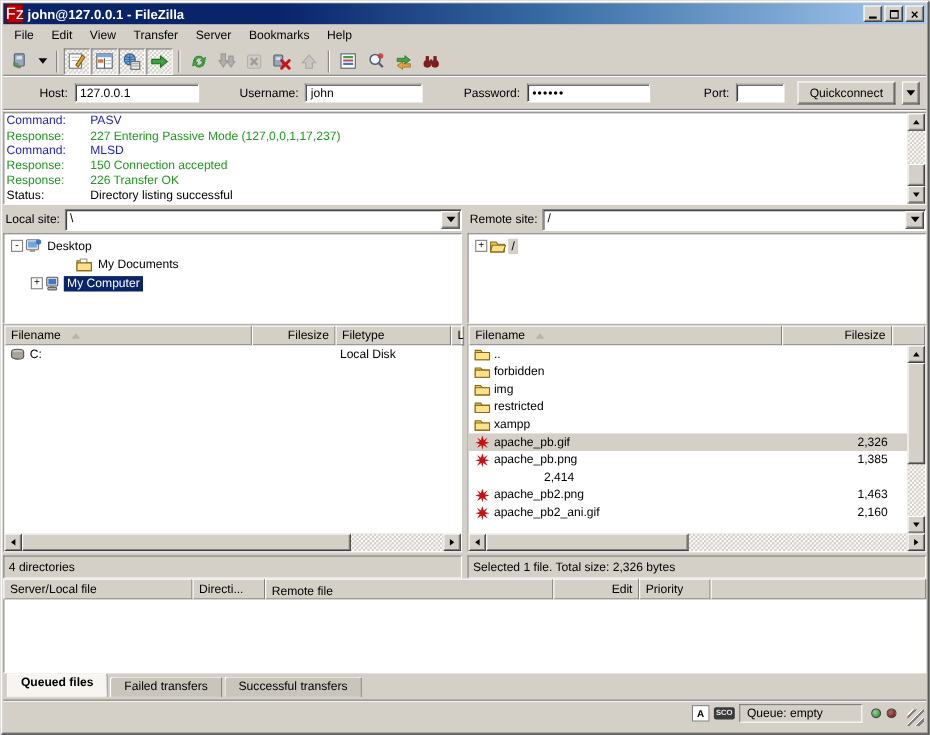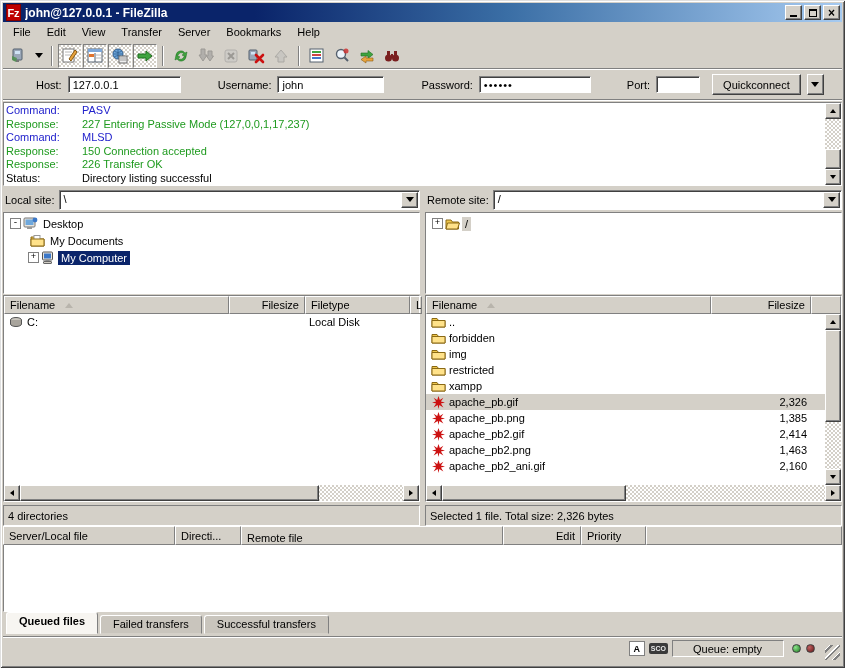--- a/index.html
+++ b/index.html
@@ -22,22 +22,22 @@
   .checker {
     background-color:#D4D0C8;
     background-image:
       linear-gradient(45deg,#fff 25%,transparent 25%,transparent 75%,#fff 75%),
       linear-gradient(45deg,#fff 25%,transparent 25%,transparent 75%,#fff 75%);
     background-size:4px 4px; background-position:0 0,2px 2px;
   }
   
   .titlebar { height:19px; flex:none; display:flex; align-items:center; gap:4px; padding:0 2px 0 3px;
     background: linear-gradient(90deg,#0A246A 0%,#0A246A 30%,#3A6EA5 60%,#A6CAF0 100%); }
-  .fzlogo { width:15px; height:17px; background:#BF0000; color:#fff; font-weight:bold;
-    font-size:11px; display:flex; align-items:center; justify-content:center; flex:none;
+  .fzlogo { width:15px; height:17px; background:#BF0000; color:#fff; font-weight:normal;
+    font-size:15px; display:flex; align-items:center; justify-content:center; flex:none;
     border:1px solid #800000; }
   .title-text { color:#fff; font-weight:bold; font-size:12px; flex:1; white-space:nowrap; overflow:hidden; }
   .tbtns { display:flex; gap:2px; }
   .tbtn { width:17px; height:15px; display:flex; align-items:center; justify-content:center;
     font-size:10px; font-weight:bold; color:#000; }
   .glyph-min { width:7px; height:7px; border-bottom:2px solid #000; margin-top:2px; }
   .glyph-max { width:8px; height:8px; border:1px solid #000; border-top:2px solid #000; }
   .glyph-close { font-size:12px; line-height:10px; font-weight:bold; }
   
   .menubar { height:20px; flex:none; display:flex; align-items:center; padding-left:2px; }
@@ -127,21 +127,21 @@
   .qtab { height:19px; padding:2px 12px 0 12px; background:#C9C5BD;
     border:1px solid; border-color:#FFFFFF #808080 #D4D0C8 #FFFFFF; border-radius:3px 3px 0 0; }
   .qtab.active { height:22px; background:#F7F5F1; font-weight:bold; border-bottom-color:#F7F5F1; }
   
   .statusbar { height:24px; flex:none; margin-top:2px; display:flex; align-items:center; justify-content:flex-end; gap:4px;
     padding:0 2px 0 4px; border-top:1px solid #808080; box-shadow: 0 1px 0 #fff inset; }
   .sb-ascii { width:16px; height:15px; background:#fff; border:1px solid #808080; font-size:9px; font-weight:bold;
     display:flex; align-items:center; justify-content:center; }
   .sb-speed { height:11px; padding:0 2px; background:#3A3A3A; color:#E8E8E8; font-size:7px; font-weight:bold;
     display:flex; align-items:center; border-radius:2px; letter-spacing:0; }
-  .sb-queue { width:112px; height:17px; display:flex; align-items:center; padding:0 20px;
+  .sb-queue { width:112px; height:17px; display:flex; align-items:center; padding:0 6px;
     border:1px solid; border-color:#808080 #FFFFFF #FFFFFF #808080; }
   .leds { display:flex; gap:5px; align-items:center; padding:0 4px; }
   .led { width:9px; height:9px; border-radius:50%; border:1px solid #404040; }
   .led.green { background:radial-gradient(circle at 35% 35%, #8CE28C, #1E7A1E); }
   .led.red   { background:radial-gradient(circle at 35% 35%, #C06060, #5E1414); }
   .grip { width:15px; height:15px; align-self:flex-end; margin-left:2px;
     background: repeating-linear-gradient(135deg, transparent 0 3px, #FFFFFF 3px 4px, #808080 4px 6px); }
 </style>
 </head>
 <body>
@@ -283,21 +283,21 @@
     </div>
   </div>
 
   <div class="qcbar">
     <span class="qc-label">Host:</span>
     <input class="field" style="width: 113px;" value="127.0.0.1">
     <span class="qc-label" style="margin-left:4px">Username:</span>
     <input class="field" style="width: 107px;" value="john">
     <span class="qc-label" style="margin-left:4px">Password:</span>
     <input class="field" style="width: 112px; letter-spacing: 1px;" value="••••••">
-    <span class="qc-label" style="margin-left:3px">Port:</span>
+    <span class="qc-label" style="margin-left:16px">Port:</span>
     <input class="field" style="width: 44px;" value="">
     <div class="qc-btn btn3d" style="margin-left:6px">Quickconnect</div>
     <div class="qc-dd btn3d">
         <span class="dd-arrow"></span>
       </div>
   </div>
 
   <div class="logwrap sunken">
     <div class="log">
       <div class="log-line">
@@ -356,21 +356,21 @@
           <span class="ticon">
             <svg viewBox="0 0 15 14">
                 <rect x="1" y="1" width="11" height="9" rx="1" fill="#E8E4DC" stroke="#777"></rect>
                 <rect x="2.5" y="2.5" width="8" height="5.5" fill="#6FA8DC"></rect>
                 <rect x="4" y="10" width="5" height="2" fill="#999"></rect>
                 <circle cx="12" cy="3" r="2.4" fill="#3C78C8"></circle>
               </svg>
           </span>
           <span class="tlabel">Desktop</span>
         </div>
-        <div class="trow" style="padding-left:24px">
+        <div class="trow" style="padding-left:63px">
           <span class="ticon">
             <svg viewBox="0 0 15 14">
                 <path d="M1 3 h5 l1.5 2 h6.5 v7 h-13 z" fill="#F0C84C" stroke="#8A6914"></path>
                 <rect x="4" y="1.5" width="6" height="5" fill="#fff" stroke="#999"></rect>
                 <path d="M1 5 h13 v7 h-13 z" fill="#FFE28A" stroke="#8A6914"></path>
               </svg>
           </span>
           <span class="tlabel">My Documents</span>
         </div>
         <div class="trow" style="padding-left:24px">
@@ -564,28 +564,20 @@
                       <path d="M6 0 L7.2 3.8 L10.5 1.5 L8.2 5 L12 6 L8.2 7 L10.5 10.5 L6.8 8.2 L6 12 L5.2 8.2 L1.5 10.5 L3.8 7 L0 6 L3.8 5 L1.5 1.5 L4.8 3.8 Z" fill="#CC1111"></path>
                     </svg>
                   </span>
                   <span>apache_pb.png</span>
                 </div>
               <div class="fcell rc1 r">
                   <span>1,385</span>
                 </div>
             </div>
             <div class="frow">
-              <div class="fcell rc0">
-                  <span class="ficon">
-                    <svg viewBox="0 0 12 12">
-                      <path d="M6 0 L7.2 3.8 L10.5 1.5 L8.2 5 L12 6 L8.2 7 L10.5 10.5 L6.8 8.2 L6 12 L5.2 8.2 L1.5 10.5 L3.8 7 L0 6 L3.8 5 L1.5 1.5 L4.8 3.8 Z" fill="#CC1111"></path>
-                    </svg>
-                  </span>
-                  <span>apache_pb2.gif</span>
-                </div>
               <div class="fcell rc1 r">
                   <span>2,414</span>
                 </div>
             </div>
             <div class="frow">
               <div class="fcell rc0">
                   <span class="ficon">
                     <svg viewBox="0 0 12 12">
                       <path d="M6 0 L7.2 3.8 L10.5 1.5 L8.2 5 L12 6 L8.2 7 L10.5 10.5 L6.8 8.2 L6 12 L5.2 8.2 L1.5 10.5 L3.8 7 L0 6 L3.8 5 L1.5 1.5 L4.8 3.8 Z" fill="#CC1111"></path>
                     </svg>

